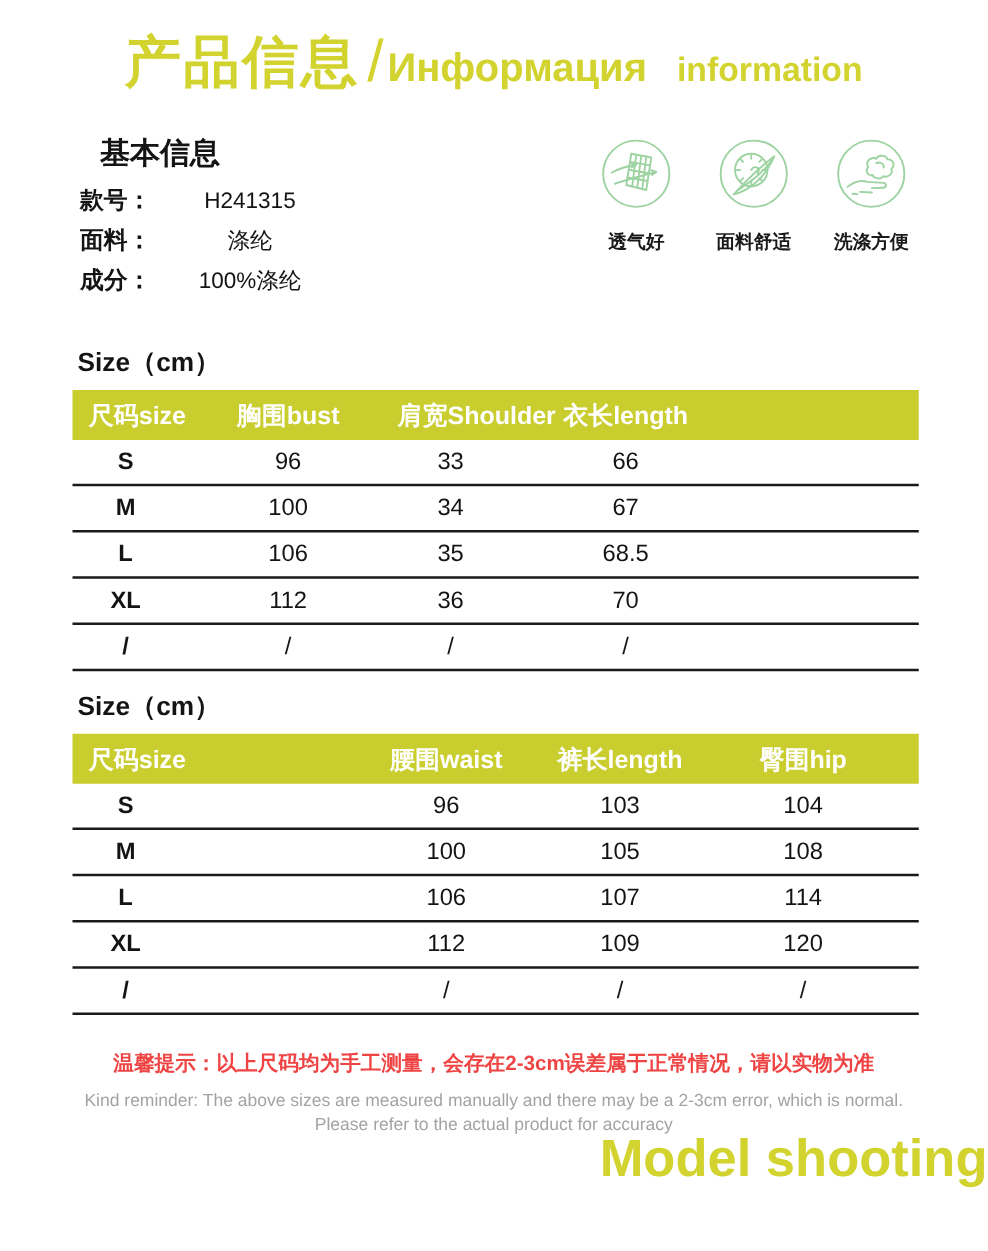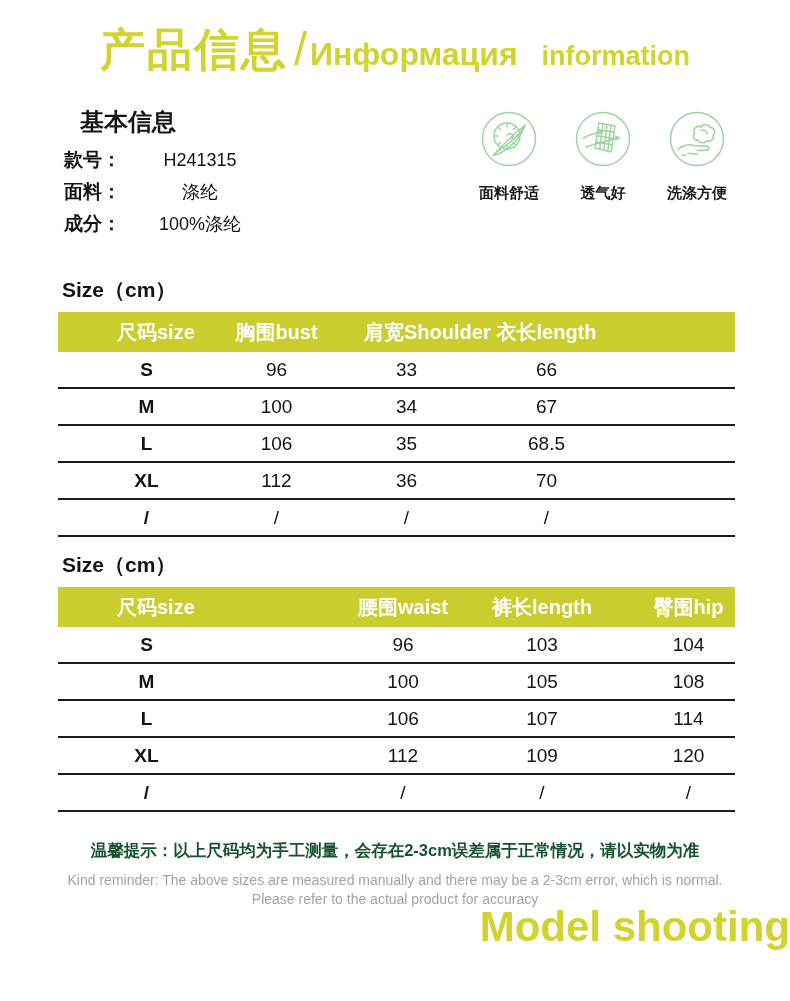--- a/index.html
+++ b/index.html
@@ -27,33 +27,33 @@
   .feature svg { width:58px; height:58px; display:block; }
   .feature-label { margin-top:16px; font-size:15px; font-weight:bold; color:#1a1a1a; }
 
   
   .size-heading { position:absolute; left:62px; font-size:21px; font-weight:bold; }
   .size-heading-1 { top:276px; }
   .size-heading-2 { top:551px; }
   .table { position:absolute; left:58px; width:677px; }
   .table-1 { top:312px; }
   .table-2 { top:587px; }
-  .grid { display:grid; align-items:center;padding-left:46px; }
+  .grid { display:grid; align-items:center; }
   .t1 { grid-template-columns:85px 175px 85px 195px 1fr; }
   .t2 { grid-template-columns:85px 129px 170px 108px 185px; }
   .thead { height:40px; background:#c9cd2e; color:#ffffff; font-size:20px; font-weight:bold; white-space:nowrap; }
   .trow { height:37px; border-bottom:2px solid #1a1a1a; font-size:19px; white-space:nowrap; }
   .cell { text-align:center; }
   .cell-size { font-weight:bold; }
   .head-size { text-align:left; padding-left:13px; }
   .gc1 { grid-column:1; } .gc3 { grid-column:3; } .gc4 { grid-column:4; } .gc5 { grid-column:5; }
 
   
   .reminder { position:absolute; top:840px; left:0; width:100%; text-align:center; }
-  .reminder-zh { font-size:16.5px; font-weight:bold; color:#14532d; }
+  .reminder-zh { font-size:16.5px; font-weight:bold; color:#ef4444; }
   .reminder-en { margin-top:9px; font-size:14px; line-height:19px; color:#a3a3a3; }
 
   
   .footer-title { position:absolute; top:903px; left:0; width:100%; text-align:right; font-size:42px; font-weight:bold; color:#d2d32e; }
 </style>
 </head>
 <body>
 
 <div class="page">
 
@@ -74,34 +74,20 @@
       <span class="field-label">面料：</span>
       <span class="field-value">涤纶</span>
     </div>
     <div class="field-row">
       <span class="field-label">成分：</span>
       <span class="field-value">100%涤纶</span>
     </div>
   </div>
 
   <div class="features">
-    <div class="feature">
-      <span>
-        <svg viewBox="0 0 58 58" fill="none" stroke="#9cd3a1" stroke-width="1.5" stroke-linecap="round" stroke-linejoin="round">
-          <circle cx="29" cy="29" r="26.5"></circle>
-          <circle cx="27" cy="26" r="13"></circle>
-          <path d="M27 14.5 v2.5 M38.5 26 h-2.5 M27 37.5 v-2.5 M15.5 26 h2.5"></path>
-          <path d="M35.2 17.8 l-1.7 1.7 M35.2 34.2 l-1.7 -1.7 M18.8 34.2 l1.7 -1.7 M18.8 17.8 l1.7 1.7"></path>
-          <path d="M27 26 c 2.5 -4.5 8.5 -1.5 5 2.8"></path>
-          <path d="M13 45.5 C 24 43, 38 33, 45.5 15 C 36 22, 25 32.5, 13 45.5 Z"></path>
-          <path d="M16.5 42 C 28 34.5, 38 26.5, 43 18.5"></path>
-        </svg>
-      </span>
-      <span class="feature-label">面料舒适</span>
-    </div>
     <div class="feature">
       <span>
         <svg viewBox="0 0 58 58" fill="none" stroke="#9cd3a1" stroke-width="1.5" stroke-linecap="round" stroke-linejoin="round">
           <circle cx="29" cy="29" r="26.5"></circle>
           <path d="M25 13 L41 16 L37 42 L21 38 Z"></path>
           <path d="M29 13.8 L25.7 39.2"></path>
             <path d="M33 14.6 L29.8 40"></path>
             <path d="M37 15.4 L33.8 41"></path>
           <path d="M24 19.5 L40 22.3"></path>
             <path d="M23 25.8 L39 28.6"></path>
@@ -111,20 +97,34 @@
           <path d="M12 37 C 20 34, 31 31.5, 45 27.5"></path>
           <path d="M45 27.5 l-4.2 -1.3 M45 27.5 l-3.5 2.5"></path>
         </svg>
       </span>
       <span class="feature-label">透气好</span>
     </div>
     <div class="feature">
       <span>
         <svg viewBox="0 0 58 58" fill="none" stroke="#9cd3a1" stroke-width="1.5" stroke-linecap="round" stroke-linejoin="round">
           <circle cx="29" cy="29" r="26.5"></circle>
+          <circle cx="27" cy="26" r="13"></circle>
+          <path d="M27 14.5 v2.5 M38.5 26 h-2.5 M27 37.5 v-2.5 M15.5 26 h2.5"></path>
+          <path d="M35.2 17.8 l-1.7 1.7 M35.2 34.2 l-1.7 -1.7 M18.8 34.2 l1.7 -1.7 M18.8 17.8 l1.7 1.7"></path>
+          <path d="M27 26 c 2.5 -4.5 8.5 -1.5 5 2.8"></path>
+          <path d="M13 45.5 C 24 43, 38 33, 45.5 15 C 36 22, 25 32.5, 13 45.5 Z"></path>
+          <path d="M16.5 42 C 28 34.5, 38 26.5, 43 18.5"></path>
+        </svg>
+      </span>
+      <span class="feature-label">面料舒适</span>
+    </div>
+    <div class="feature">
+      <span>
+        <svg viewBox="0 0 58 58" fill="none" stroke="#9cd3a1" stroke-width="1.5" stroke-linecap="round" stroke-linejoin="round">
+          <circle cx="29" cy="29" r="26.5"></circle>
           <path d="M26.5 23.5 c -2.5 -4.5 2.5 -8.5 6.5 -6.5 c 1.5 -3.5 8 -3 9 0.5 c 4.5 -0.5 6.5 5 3 7.5 c 2 3.5 -2.5 7.5 -6.5 6 c -2 3 -7.5 2 -8.5 -1 c -4 1 -6 -3.5 -3.5 -6.5 Z"></path>
           <path d="M33 20.5 c 3 -1.5 6.5 0.5 6 3.5"></path>
           <path d="M10 39.5 c 5.5 -4.5 10 -6 16 -4 l 12.5 0.8 c 3 0.2 3 3.8 0 3.9 l -9 0.3"></path>
           <path d="M20 43.5 l 9.5 0.5 M14 45 l 4 0.3"></path>
         </svg>
       </span>
       <span class="feature-label">洗涤方便</span>
     </div>
   </div>
 

